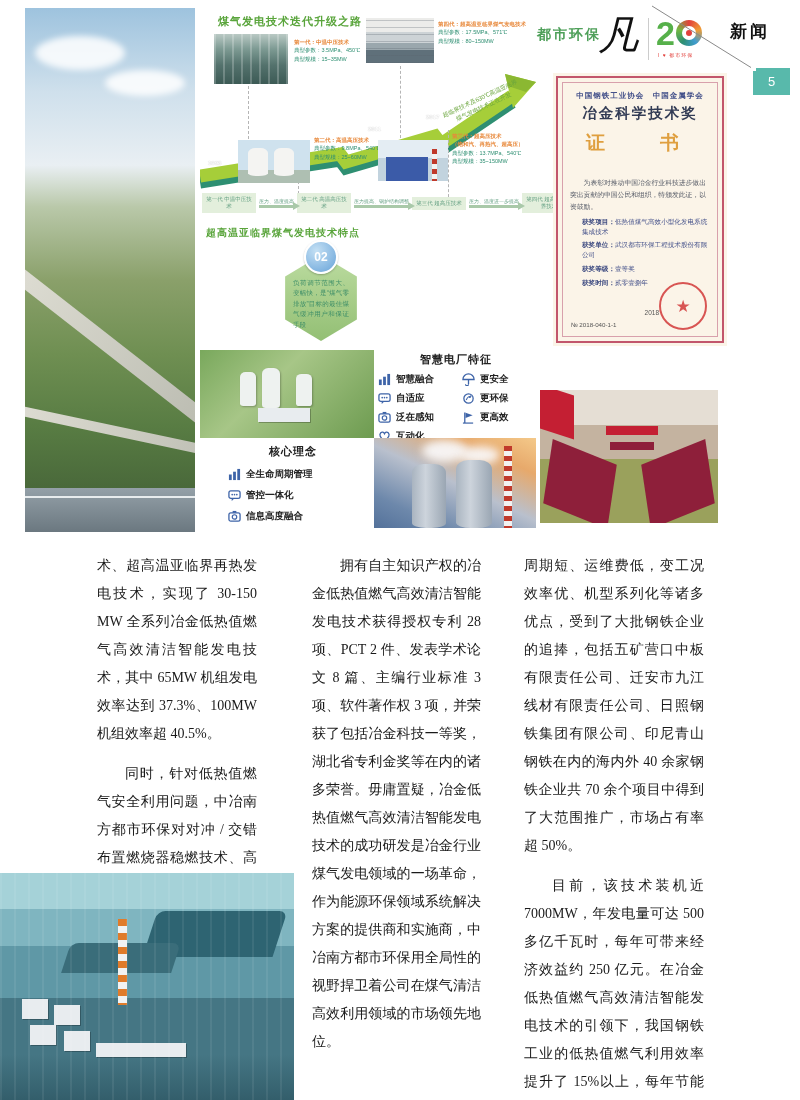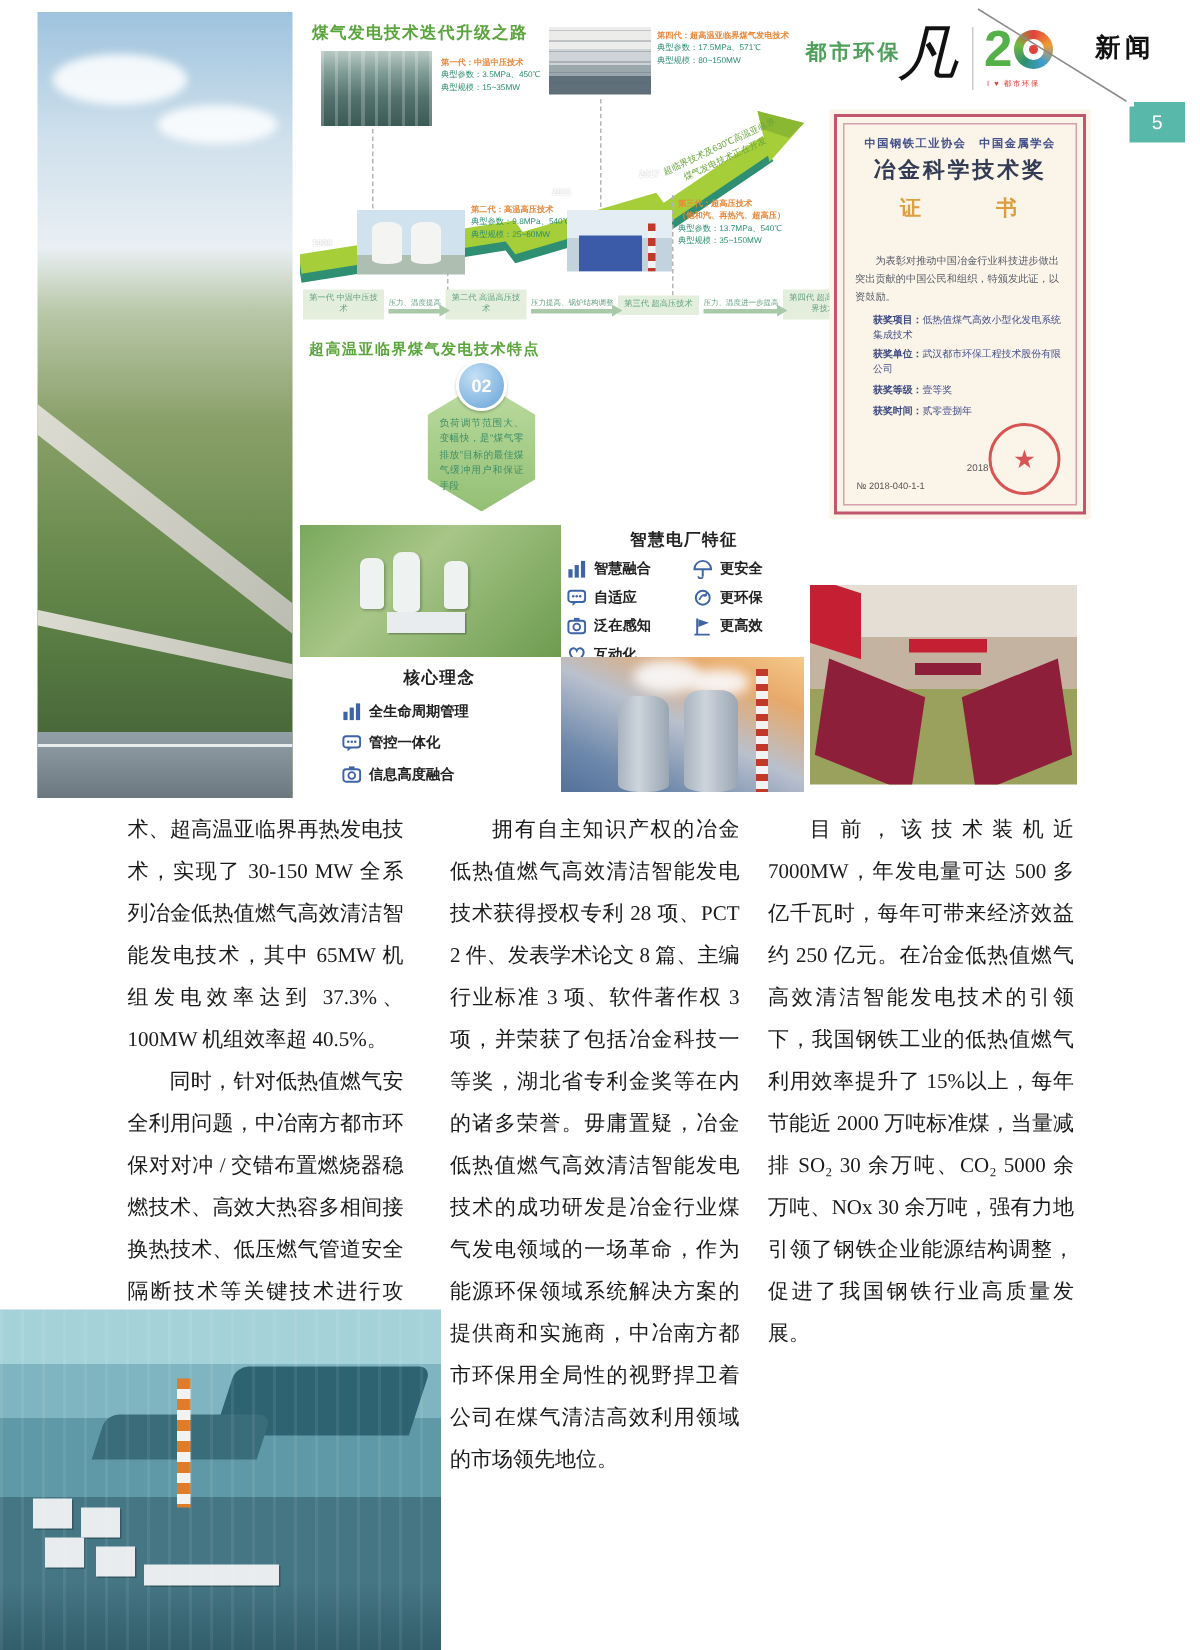--- a/index.html
+++ b/index.html
@@ -76,32 +76,32 @@
   .panel-title{font-size:11px;font-weight:bold;color:#222;text-align:center;letter-spacing:1px;}
   .pitem{display:flex;align-items:center;gap:5px;font-size:9.5px;color:#222;font-weight:bold;height:19px;}
   .icn{width:13px;height:13px;flex:none;}
   
   .cert{position:absolute;left:556px;top:76px;width:164px;height:263px;background:#fbf4e8;border:2px solid #c2566c;
         box-shadow:0 0 0 3px #fbf4e8;}
   .cert-in{position:absolute;inset:4px;border:1px solid #d8a0ac;padding:8px 7px 5px;box-sizing:border-box;
         color:#44518a;}
   .cert-orgs{font-size:7.5px;font-weight:bold;text-align:center;letter-spacing:1px;font-family:"Liberation Serif",serif;}
   .cert-award{font-size:14.5px;font-weight:bold;text-align:center;letter-spacing:2px;margin-top:3px;color:#333c55;font-family:"Liberation Serif",serif;}
-  .cert-zheng{font-size:14px;font-weight:bold;text-align:center;letter-spacing:18px;color:#df9f3f;margin:7px 0 21px 16px;font-family:"DejaVu Serif",serif;}
+  .cert-zheng{font-size:19px;font-weight:bold;text-align:left;letter-spacing:18px;color:#df9f3f;margin:7px 0 21px 16px;font-family:"DejaVu Serif",serif;}
   .cert-body{font-size:6.8px;line-height:1.75;color:#555a66;text-indent:2em;font-family:"Liberation Serif",serif;}
   .cert-field{font-size:6.6px;line-height:1.5;margin:4px 0 0 12px;font-family:"Liberation Serif",serif;}
   .cert-field b{color:#3d4a80;}
   .cert-no{position:absolute;left:8px;bottom:8px;font-size:6.2px;color:#555;}
   .cert-seal{position:absolute;right:10px;bottom:6px;width:44px;height:44px;border:2px solid #d23a3a;border-radius:50%;
         color:#d23a3a;display:flex;align-items:center;justify-content:center;font-size:17px;opacity:.85;}
   .cert-sealyr{position:absolute;right:58px;bottom:20px;font-size:6.5px;color:#555;}
   
   .col{position:absolute;font-family:"Liberation Serif",serif;font-size:14px;line-height:28px;color:#1a1a1a;
        text-align:justify;}
-  .col p{margin:0;}
+  .col p{margin:12px;}
   .col p.ind{text-indent:2em;}
 </style>
 </head>
 <body>
 
 <div class="page">
 
   <div class="brand">都市环保</div>
   <div class="callig">凡</div>
   <div class="hdr-div"></div>
@@ -123,21 +123,21 @@
 
   <div class="photo ph-left" style="left:25px;top:8px;width:170px;height:524px;">
     <div class="cloud" style="left:10px;top:28px;width:90px;height:34px;"></div>
     <div class="cloud" style="left:80px;top:62px;width:80px;height:26px;"></div>
     <div class="road" style="left:-30px;top:330px;width:230px;height:16px;transform:rotate(38deg);"></div>
     <div class="road" style="left:-10px;top:420px;width:220px;height:10px;transform:rotate(12deg);"></div>
     <div class="bridge"></div>
   </div>
 
   <div style="position:absolute;left:200px;top:8px;width:336px;height:212px;">
-    <div class="info-title" style="left:8px;top:6px;font-family:Liberation Mono, monospace;">煤气发电技术迭代升级之路</div>
+    <div class="info-title" style="left:18px;top:6px;font-family:Liberation Mono, monospace;">煤气发电技术迭代升级之路</div>
 
     <svg width="336" height="185" style="position:absolute;left:0;top:22px;">
       <path d="M0,146 L140,124 L146,132 L235,106 L241,114 L312,66" stroke="#2e8f72" stroke-width="13" fill="none" transform="translate(0,6)"></path>
       <path d="M0,146 L140,124 L146,132 L235,106 L241,114 L312,66" stroke="#a6ce39" stroke-width="13" fill="none"></path>
       <polygon points="305,44 336,52 313,78" fill="#a6ce39"></polygon>
       <polygon points="305,44 336,52 326,62 308,56" fill="#8bb832"></polygon>
     </svg>
     <span class="yr" style="left:8px;top:152px;">1998</span>
     <span class="yr" style="left:46px;top:142px;">2002</span>
     <span class="yr" style="left:168px;top:118px;">2011</span>
@@ -354,20 +354,21 @@
 
   <div class="col" style="left:85px;top:540px;width:184px;">
     <p>术、超高温亚临界再热发电技术，实现了 30-150 MW 全系列冶金低热值燃气高效清洁智能发电技术，其中 65MW 机组发电效率达到 37.3%、100MW 机组效率超 40.5%。</p>
     <p class="ind">同时，针对低热值燃气安全利用问题，中冶南方都市环保对对冲 / 交错布置燃烧器稳燃技术、高效大热容多相间接换热技术、低压燃气管道安全隔断技术等关键技术进行攻坚，形成了低热值燃气发电安全利用系统技术，实现了低热值燃气的稳定燃烧；针对企业低热值燃气电厂自动化</p>
   </div>
   <div class="col" style="left:300px;top:540px;width:193px;">
     <p class="ind">拥有自主知识产权的冶金低热值燃气高效清洁智能发电技术获得授权专利 28 项、PCT 2 件、发表学术论文 8 篇、主编行业标准 3 项、软件著作权 3 项，并荣获了包括冶金科技一等奖，湖北省专利金奖等在内的诸多荣誉。毋庸置疑，冶金低热值燃气高效清洁智能发电技术的成功研发是冶金行业煤气发电领域的一场革命，作为能源环保领域系统解决方案的提供商和实施商，中冶南方都市环保用全局性的视野捍卫着公司在煤气清洁高效利用领域的市场领先地位。</p>
 
   </div>
   <div class="col" style="left:512px;top:540px;width:204px;">
+    <p>周期短、运维费低，变工况效率优、机型系列化等诸多优点，受到了大批钢铁企业的追捧，包括五矿营口中板有限责任公司、迁安市九江线材有限责任公司、日照钢铁集团有限公司、印尼青山钢铁在内的海内外 40 余家钢铁企业共 70 余个项目中得到了大范围推广，市场占有率超 50%。</p>
     <p class="ind">目前，该技术装机近 7000MW，年发电量可达 500 多亿千瓦时，每年可带来经济效益约 250 亿元。在冶金低热值燃气高效清洁智能发电技术的引领下，我国钢铁工业的低热值燃气利用效率提升了 15%以上，每年节能近 2000 万吨标准煤，当量减排 SO₂ 30 余万吨、CO₂ 5000 余万吨、NOx 30 余万吨，强有力地引领了钢铁企业能源结构调整，促进了我国钢铁行业高质量发展。</p>
 
   </div>
 
   <div class="photo ph-steel" style="left:0;top:873px;width:294px;height:227px;">
     <div class="roof" style="left:150px;top:38px;width:130px;height:46px;"></div>
     <div class="roof" style="left:66px;top:70px;width:110px;height:30px;background:#3a6d7a;"></div>
     <div class="chimney" style="left:118px;top:46px;width:9px;height:86px;background:repeating-linear-gradient(180deg,#e07b2a 0 7px,#f2f2f2 7px 14px);"></div>
     <div class="whbox" style="left:22px;top:126px;width:26px;height:20px;"></div>
     <div class="whbox" style="left:54px;top:132px;width:26px;height:20px;"></div>

